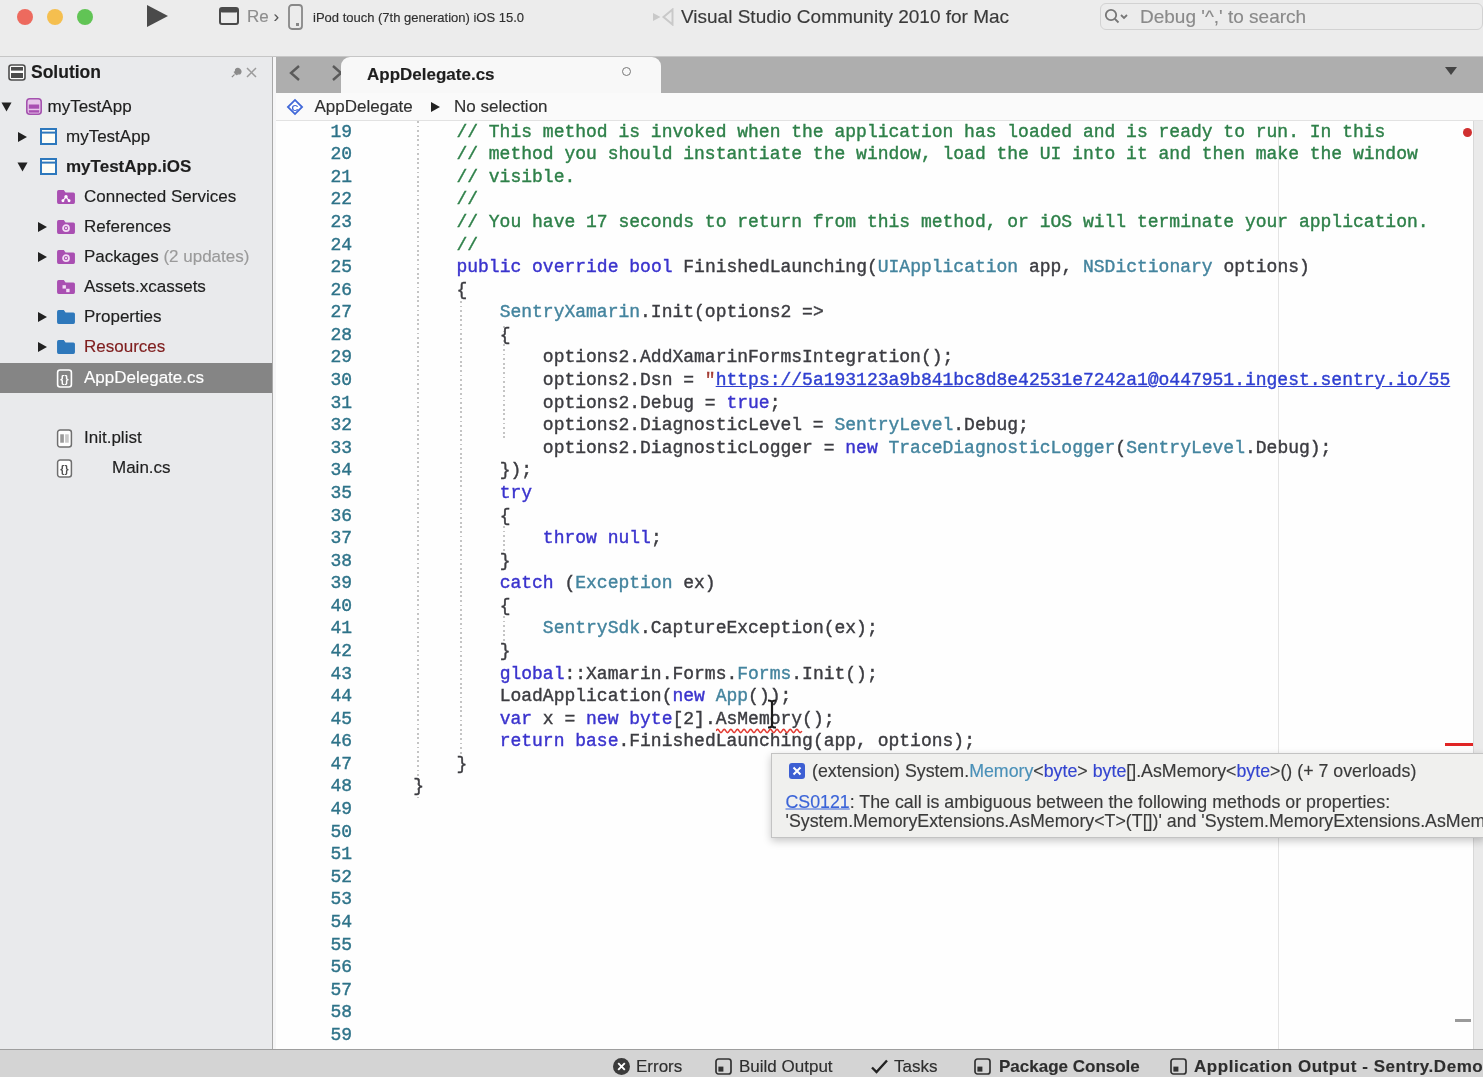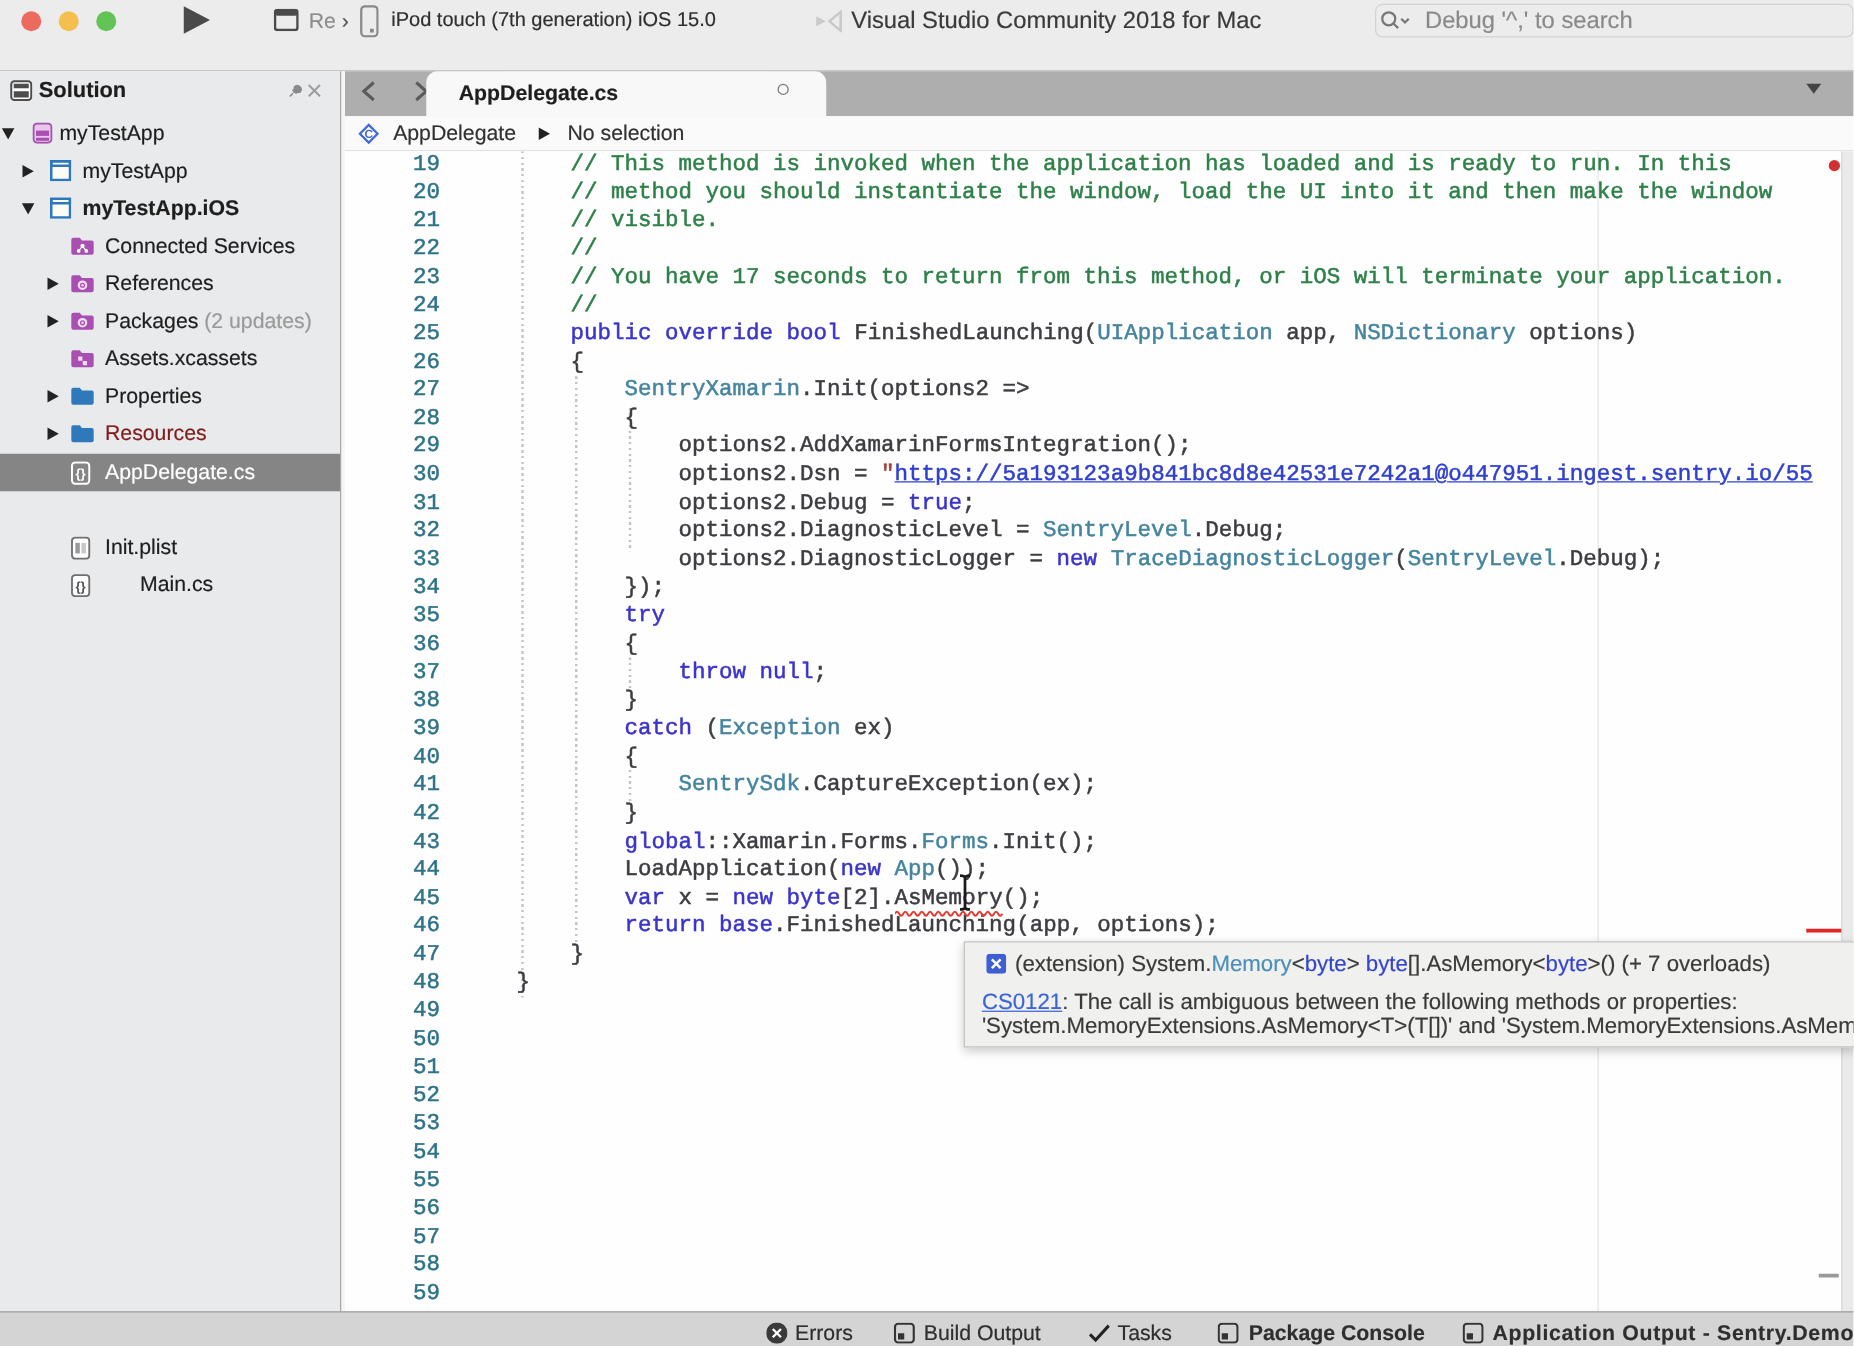--- a/index.html
+++ b/index.html
@@ -35,26 +35,26 @@
   <div class="abs" style="left:147px; top:5px; width:0; height:0; border-left:21px solid #4a4a4a; border-top:11.5px solid transparent; border-bottom:11.5px solid transparent;"></div>
   <svg class="abs" style="left:219px; top:7px;" width="20" height="18" viewBox="0 0 20 18">
         <rect x="1" y="1" width="18" height="16" rx="2" fill="none" stroke="#4a4a4a" stroke-width="2"></rect>
         <rect x="1" y="1" width="18" height="4.5" rx="2" fill="#4a4a4a"></rect>
       </svg>
   <div class="abs" style="left:247px; top:16.5px; transform:translateY(-50%); font-size:17px; color:#8e8e8e;">Re <span style="color:#555;">›</span></div>
   <svg class="abs" style="left:288px; top:4px;" width="15" height="26" viewBox="0 0 15 26">
         <rect x="1" y="1" width="13" height="24" rx="3" fill="none" stroke="#888" stroke-width="1.8"></rect>
         <rect x="8" y="19" width="3" height="3" fill="#888"></rect>
       </svg>
-  <div class="abs" style="left:313px; top:16.5px; transform:translateY(-50%); font-size:16px; color:#2f2f2f;">iPod touch (7th generation) iOS 15.0</div>
+  <div class="abs" style="left:313px; top:16.5px; transform:translateY(-50%); font-size:13px; color:#2f2f2f;">iPod touch (7th generation) iOS 15.0</div>
   <svg class="abs" style="left:652px; top:8px;" width="22" height="18" viewBox="0 0 22 18">
         <path d="M1 5 L8.5 9 L1 13 Z" fill="#c9c9c9"></path>
         <path d="M20.5 1.5 L11.5 9 L20.5 16.5 Z" fill="none" stroke="#c9c9c9" stroke-width="2"></path>
       </svg>
-  <div class="abs" style="left:681px; top:16.5px; transform:translateY(-50%); font-size:19px; color:#3a3a3a;">Visual Studio Community 2018 for Mac</div>
+  <div class="abs" style="left:681px; top:16.5px; transform:translateY(-50%); font-size:19px; color:#3a3a3a;">Visual Studio Community 2010 for Mac</div>
   <div class="abs" style="left:1100px; top:3px; width:383px; height:27px; background:#ececec; border:1px solid #d2d2d2; border-radius:6px;"></div>
   <svg class="abs" style="left:1104px; top:8px;" width="26" height="17" viewBox="0 0 26 17">
         <circle cx="7" cy="7" r="5.2" fill="none" stroke="#777" stroke-width="1.8"></circle>
         <line x1="11" y1="11" x2="14.5" y2="14.5" stroke="#777" stroke-width="1.8"></line>
         <path d="M17 7 l3 3 l3 -3" fill="none" stroke="#777" stroke-width="1.8"></path>
       </svg>
   <div class="abs" style="left:1140px; top:16.5px; transform:translateY(-50%); font-size:19px; color:#8a8a8a;">Debug '^,' to search</div>
 </div>
 
 <div id="sidebar">

